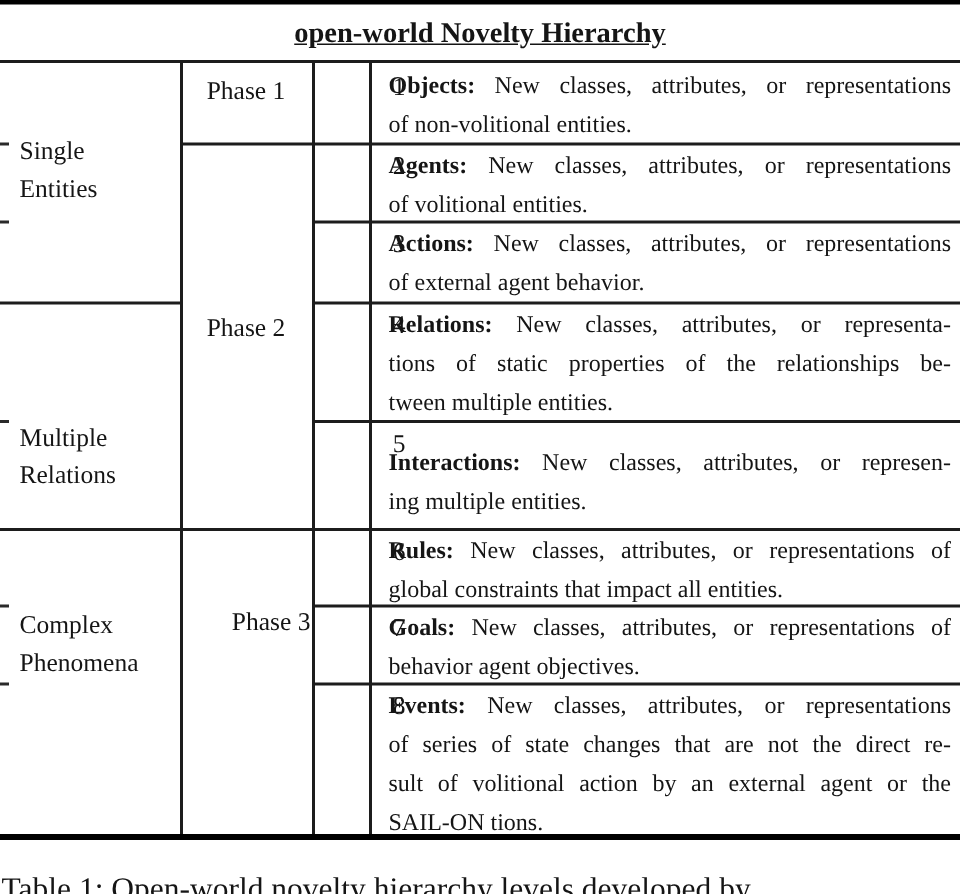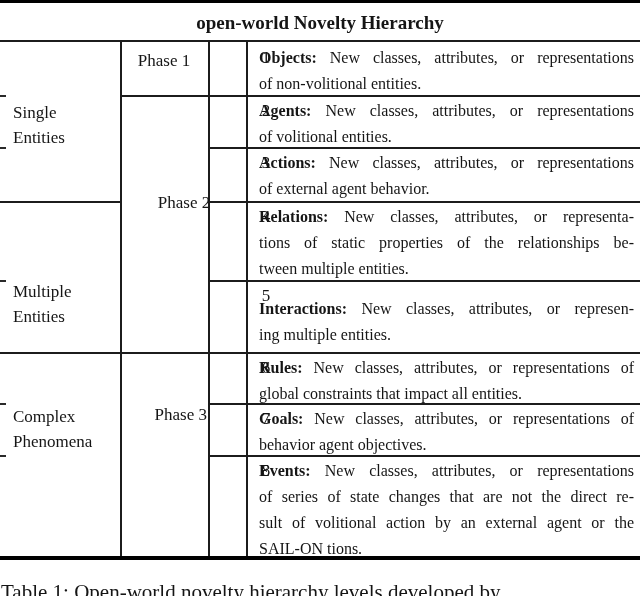--- a/index.html
+++ b/index.html
@@ -8,21 +8,21 @@
     width:640px;height:596px;
     background:#ffffff;
     overflow:hidden;
     font-family:"Liberation Serif","DejaVu Serif",serif;
     color:#151515;
   }
   .hline,.vline{position:absolute;background:#1c1c1c;}
   .rule-thick{position:absolute;background:#000;}
   .title{
     position:absolute;top:9px;left:0;width:640px;height:30px;
-    text-align:center;font-weight:bold;font-size:19px;line-height:28px;
+    text-align:center;font-weight:bold;font-size:19px;line-height:28px;text-decoration:underline;
   }
   .cat{
     position:absolute;left:13px;
     font-size:17px;line-height:25px;white-space:pre-line;
   }
   .phase{
     position:absolute;left:121px;width:86px;text-align:center;
     font-size:17px;line-height:21px;
   }
   .num{
@@ -71,29 +71,29 @@
   <div class="artifact" style="top:280px;"></div>
   <div class="artifact" style="top:403px;"></div>
   <div class="artifact" style="top:455px;"></div>
 
   <div class="vline" style="top:41px;left:120px;width:2px;height:515px;"></div>
   <div class="vline" style="top:41px;left:208px;width:2px;height:515px;"></div>
   <div class="vline" style="top:41px;left:246px;width:2px;height:515px;"></div>
 
   <div class="title">open-world Novelty Hierarchy</div>
 
-  <div class="cat" style="top:100px;">Single
+  <div class="cat" style="top:88px;">Single
 Entities</div>
   <div class="cat" style="top:279px;">Multiple
-Entities</div>
+Relations</div>
   <div class="cat" style="top:404px;">Complex
 Phenomena</div>
 
   <div class="phase" style="top:50px;">Phase 1</div>
-  <div class="phase" style="top:192px;margin-left:20px;">Phase 2</div>
+  <div class="phase" style="top:208px;">Phase 2</div>
   <div class="phase" style="top:404px;text-align:right;">Phase 3</div>
 
   <div class="num" style="top:47px;">1</div>
   <div class="num" style="top:100px;">2</div>
   <div class="num" style="top:152px;">3</div>
   <div class="num" style="top:206px;">4</div>
   <div class="num" style="top:285px;">5</div>
   <div class="num" style="top:357px;">6</div>
   <div class="num" style="top:408px;">7</div>
   <div class="num" style="top:460px;">8</div>

